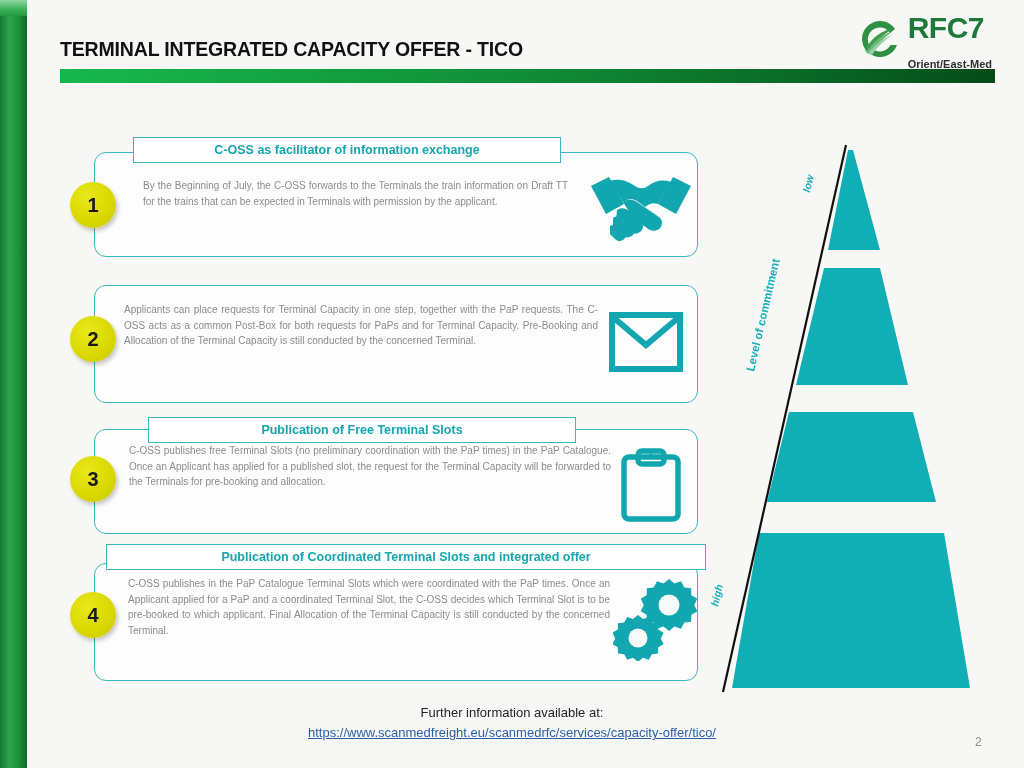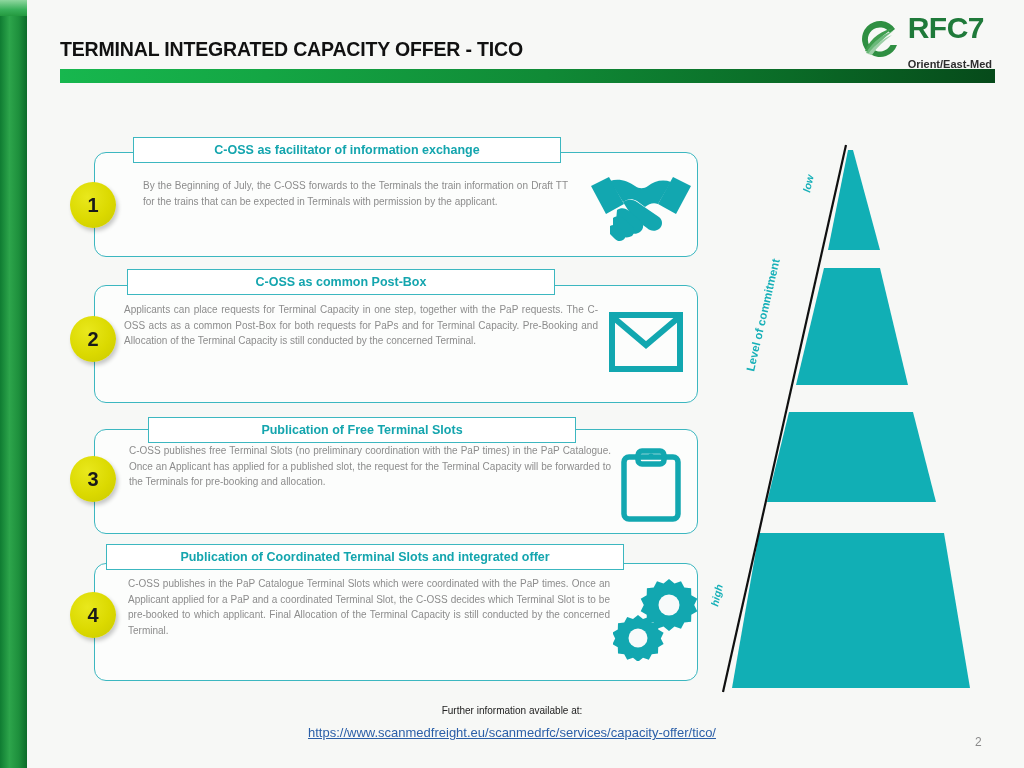--- a/index.html
+++ b/index.html
@@ -89,21 +89,21 @@
     position:absolute;color:#17b0b8;font-weight:bold;
     font-family:"Liberation Sans", sans-serif;white-space:nowrap;
   }
   .lbl-low{font-size:10.5px;font-style:italic;}
   .lbl-high{font-size:10.5px;font-style:italic;}
   .lbl-level{font-size:11.5px;}
 
   
   .foot1{
     position:absolute;left:0;top:705px;width:1024px;text-align:center;
-    font-size:10px;color:#222;font-family:"Liberation Sans", sans-serif;
+    font-size:13px;color:#222;font-family:"Liberation Sans", sans-serif;
   }
   .foot2{
     position:absolute;left:0;top:725px;width:1024px;text-align:center;
     font-size:13px;color:#2b5fa8;text-decoration:underline;
     font-family:Liberation Sans, sans-serif;cursor:pointer;
   }
   .pageno{
     position:absolute;left:975px;top:735px;
     font-size:12px;color:#8a8a8a;font-family:"Liberation Sans", sans-serif;
   }
@@ -151,23 +151,20 @@
         <path d="M21 13 C30 10 39 13 46 18 C50 21 55 21 59 18 C65 13 74 11 82 14 L69 36 C64 34 60 36 56 39 L48 33 C43 30 38 31 34 34 Z"></path>
         <path d="M34 34 C38 31 44 31 48 34 L70 49 C74 52 74 58 70 61 C66 64 61 63 58 60 L44 50 Z"></path>
         <path d="M28 42 C32 39 37 40 40 43 L52 53 C55 56 55 61 51 64 C47 67 42 66 39 63 L27 53 Z"></path>
         <path d="M24 50 C27 48 32 48 35 51 L43 58 C46 61 46 65 43 68 C39 70 35 70 32 67 L24 60 Z"></path>
         <path d="M21 58 C24 56 28 57 30 59 L35 64 C38 66 37 70 34 72 C31 74 28 73 26 71 L21 66 Z"></path>
       </g>
     </svg>
   </div>
 
   <div class="card" style="left:94px;top:285px;width:604px;height:118px;"></div>
-  <div class="card-head" style="left:127px;top:269px;width:428px;">
-    <span>C-OSS as common Post-Box</span>
-  </div>
   <div class="badge" style="left:70px;top:316px;">
     <span>2</span>
   </div>
   <div class="card-body" style="left:124px;top:302px;width:474px;">Applicants can place requests for Terminal Capacity in one step, together with the PaP requests. The C-OSS acts as a common Post-Box for both requests for PaPs and for Terminal Capacity. Pre-Booking and Allocation of the Terminal Capacity is still conducted by the concerned Terminal.</div>
   <div class="card-icon" style="left:609px;top:312px;">
     <svg width="74" height="60" viewBox="0 0 74 60">
       <rect x="3" y="3" width="68" height="54" fill="none" stroke="#12a7b0" stroke-width="6"></rect>
       <path d="M5 6 L37 33 L69 6" fill="none" stroke="#12a7b0" stroke-width="6"></path>
     </svg>
   </div>
@@ -182,21 +179,21 @@
   <div class="card-body" style="left:129px;top:443px;width:482px;">C-OSS publishes free Terminal Slots (no preliminary coordination with the PaP times) in the PaP Catalogue. Once an Applicant has applied for a published slot, the request for the Terminal Capacity will be forwarded to the Terminals for pre-booking and allocation.</div>
   <div class="card-icon" style="left:620px;top:447px;">
     <svg width="62" height="76" viewBox="0 0 62 76">
       <rect x="4" y="10" width="54" height="62" rx="5" fill="none" stroke="#12a7b0" stroke-width="5.5"></rect>
       <rect x="18" y="4" width="26" height="13" rx="4" fill="none" stroke="#12a7b0" stroke-width="5.5"></rect>
       <circle cx="31" cy="9" r="2.6" fill="#12a7b0"></circle>
     </svg>
   </div>
 
   <div class="card" style="left:94px;top:563px;width:604px;height:118px;"></div>
-  <div class="card-head" style="left:106px;top:544px;width:518px;">
+  <div class="card-head" style="left:106px;top:544px;width:600px;">
     <span>Publication of Coordinated Terminal Slots and integrated offer</span>
   </div>
   <div class="badge" style="left:70px;top:592px;">
     <span>4</span>
   </div>
   <div class="card-body" style="left:128px;top:576px;width:482px;">C-OSS publishes in the PaP Catalogue Terminal Slots which were coordinated with the PaP times. Once an Applicant applied for a PaP and a coordinated Terminal Slot, the C-OSS decides which Terminal Slot is to be pre-booked to which applicant. Final Allocation of the Terminal Capacity is still conducted by the concerned Terminal.</div>
   <div class="card-icon" style="left:613px;top:575px;">
     <svg width="84" height="86" viewBox="0 0 84 86">
       <g fill="#12a7b0">
         <path d="M56 4 l5.5 4.5 6.5-2.2 3.3 6.2 6.8 .8 .2 7 6 3.4-3.1 6.3 3.1 6.3-6 3.4-.2 7-6.8 .8-3.3 6.2-6.5-2.2-5.5 4.5-5.5-4.5-6.5 2.2-3.3-6.2-6.8-.8-.2-7-6-3.4 3.1-6.3-3.1-6.3 6-3.4 .2-7 6.8-.8 3.3-6.2 6.5 2.2z"></path>

